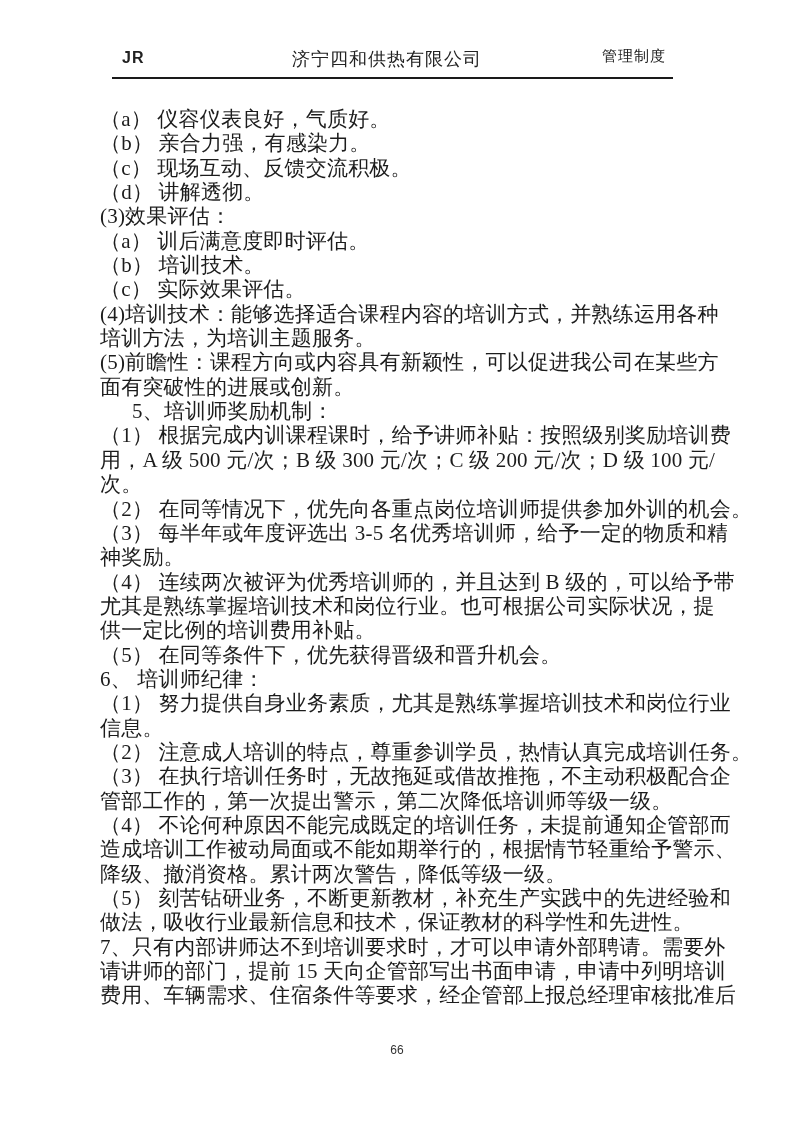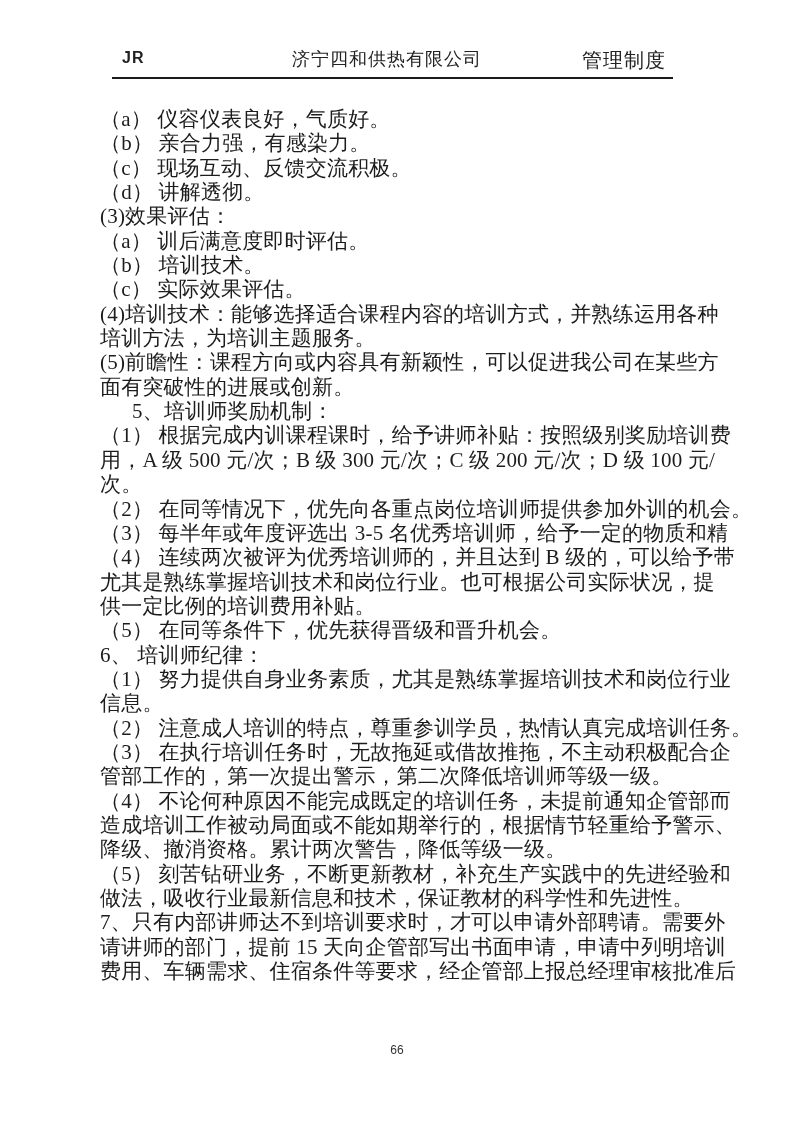--- a/index.html
+++ b/index.html
@@ -18,21 +18,21 @@
     position:absolute;left:22px;top:3px;
     font-family:"Liberation Sans","DejaVu Sans",sans-serif;
     font-weight:bold;font-size:16px;letter-spacing:1px;color:#222;
   }
   .hdr-company{
     position:absolute;left:0;right:0;top:1px;text-align:center;
     font-size:18px;letter-spacing:1px;color:#222;
   }
   .hdr-doctype{
     position:absolute;right:8px;top:1px;text-align:right;
-    font-size:20px;letter-spacing:1px;color:#222;
+    font-size:15px;letter-spacing:1px;color:#222;
   }
   .hdr-rule{
     position:absolute;top:77px;left:112px;width:561px;height:2px;
     background:#1a1a1a;
   }
   
   .doc-body{
     position:absolute;top:107px;left:100px;width:610px;
     font-size:21px;line-height:24.35px;
     letter-spacing:0.2px;
@@ -72,20 +72,21 @@
     <div class="ln">(4)培训技术：能够选择适合课程内容的培训方式，并熟练运用各种</div>
     <div class="ln">培训方法，为培训主题服务。</div>
     <div class="ln">(5)前瞻性：课程方向或内容具有新颖性，可以促进我公司在某些方</div>
     <div class="ln">面有突破性的进展或创新。</div>
     <div class="ln ind-sm">5、培训师奖励机制：</div>
     <div class="ln">（1） 根据完成内训课程课时，给予讲师补贴：按照级别奖励培训费</div>
     <div class="ln">用，A 级 500 元/次；B 级 300 元/次；C 级 200 元/次；D 级 100 元/</div>
     <div class="ln">次。</div>
     <div class="ln">（2） 在同等情况下，优先向各重点岗位培训师提供参加外训的机会。</div>
     <div class="ln">（3） 每半年或年度评选出 3-5 名优秀培训师，给予一定的物质和精</div>
+    <div class="ln">神奖励。</div>
     <div class="ln">（4） 连续两次被评为优秀培训师的，并且达到 B 级的，可以给予带</div>
     <div class="ln">尤其是熟练掌握培训技术和岗位行业。也可根据公司实际状况，提</div>
     <div class="ln">供一定比例的培训费用补贴。</div>
     <div class="ln">（5） 在同等条件下，优先获得晋级和晋升机会。</div>
     <div class="ln">6、 培训师纪律：</div>
     <div class="ln">（1） 努力提供自身业务素质，尤其是熟练掌握培训技术和岗位行业</div>
     <div class="ln">信息。</div>
     <div class="ln">（2） 注意成人培训的特点，尊重参训学员，热情认真完成培训任务。</div>
     <div class="ln">（3） 在执行培训任务时，无故拖延或借故推拖，不主动积极配合企</div>
     <div class="ln">管部工作的，第一次提出警示，第二次降低培训师等级一级。</div>

